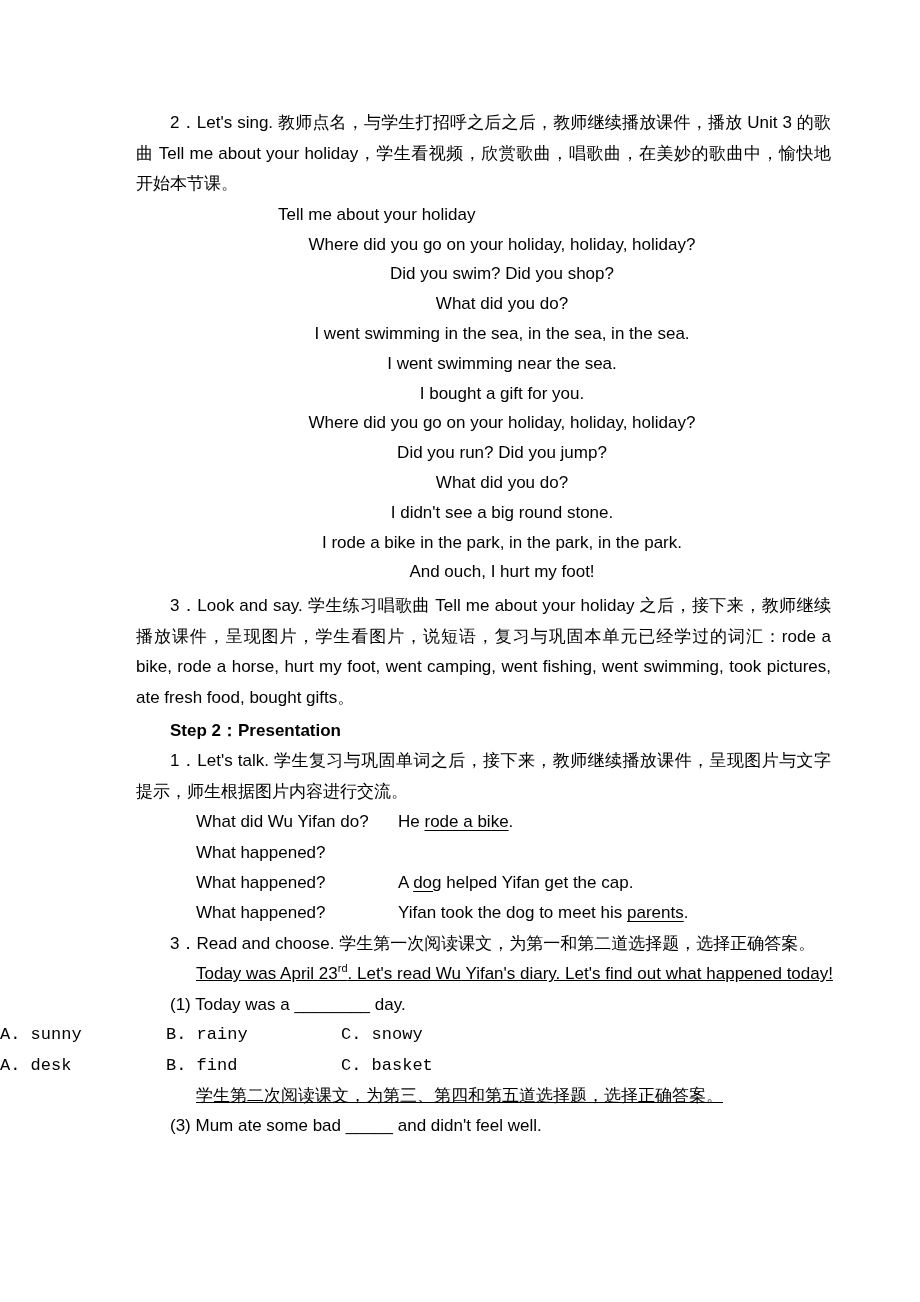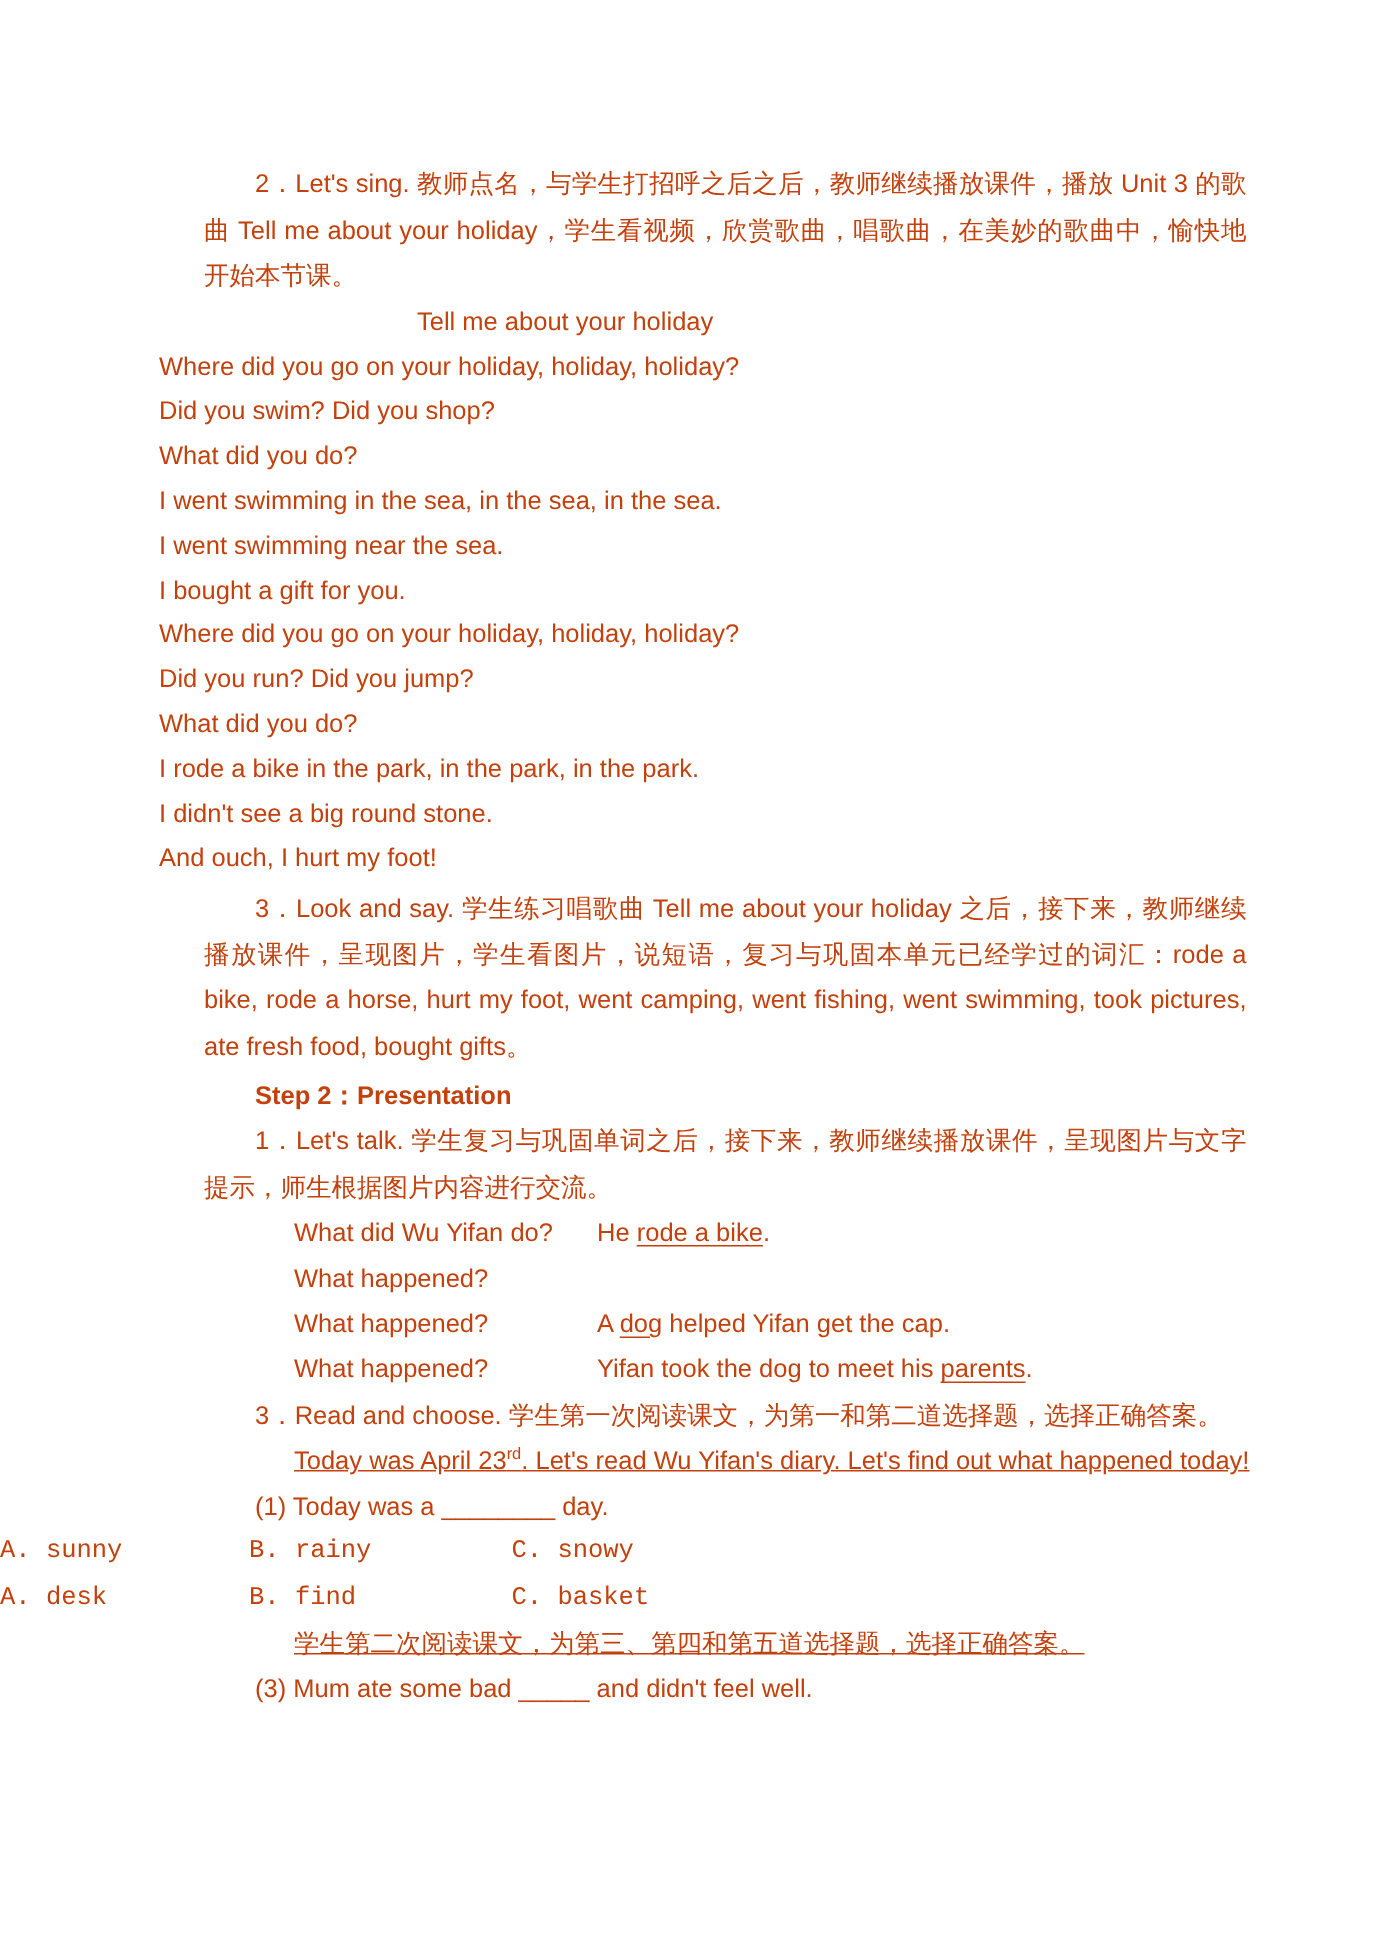--- a/index.html
+++ b/index.html
@@ -2,41 +2,42 @@
 <html><head>
 <meta charset="utf-8">
 <style>
   html,body{margin:0;padding:0;background:#e8e8e8;}
   .page{
     width:920px;height:1302px;
     margin:0 auto;
     background:#ffffff;
     font-family:"Liberation Sans","DejaVu Sans",sans-serif;
     font-size:17px;
-    color:#c2410c;
+    color:#000000;
     box-sizing:border-box;
     padding-top:108px;
     overflow:hidden;
     position:relative;
   }
   p{margin:0;}
   .para{
     margin:0 89px 0 136px;
     line-height:30.6px;
     text-align:justify;
     text-indent:34px;
   }
   .para.after-song{margin-top:4px;}
   .song-title{
     margin-left:278px;
     line-height:29.8px;
   }
   .song-line{
-    margin-left:106px;
+    margin-left:84px;
     line-height:29.8px;
+    text-align:center;
   }
   .step-heading{
     margin-left:170px;
     margin-top:2px;
     font-weight:bold;
     line-height:30.5px;
   }
   .dlg-row{
     margin-left:196px;
     line-height:30.4px;
@@ -75,22 +76,22 @@
   <div>
       <div class="song-line">Where did you go on your holiday, holiday, holiday?</div>
       <div class="song-line">Did you swim? Did you shop?</div>
       <div class="song-line">What did you do?</div>
       <div class="song-line">I went swimming in the sea, in the sea, in the sea.</div>
       <div class="song-line">I went swimming near the sea.</div>
       <div class="song-line">I bought a gift for you.</div>
       <div class="song-line">Where did you go on your holiday, holiday, holiday?</div>
       <div class="song-line">Did you run? Did you jump?</div>
       <div class="song-line">What did you do?</div>
+      <div class="song-line">I didn't see a big round stone.</div>
       <div class="song-line">I rode a bike in the park, in the park, in the park.</div>
-      <div class="song-line">I didn't see a big round stone.</div>
       <div class="song-line">And ouch, I hurt my foot!</div>
     </div>
 
   <p class="para after-song">3．Look and say. 学生练习唱歌曲 Tell me about your holiday 之后，接下来，教师继续播放课件，呈现图片，学生看图片，说短语，复习与巩固本单元已经学过的词汇：rode a bike, rode a horse, hurt my foot, went camping, went fishing, went swimming, took pictures, ate fresh food, bought gifts。</p>
 
   <div class="step-heading">Step 2：Presentation</div>
 
   <p class="para">1．Let's talk. 学生复习与巩固单词之后，接下来，教师继续播放课件，呈现图片与文字提示，师生根据图片内容进行交流。</p>
 
   <div>

